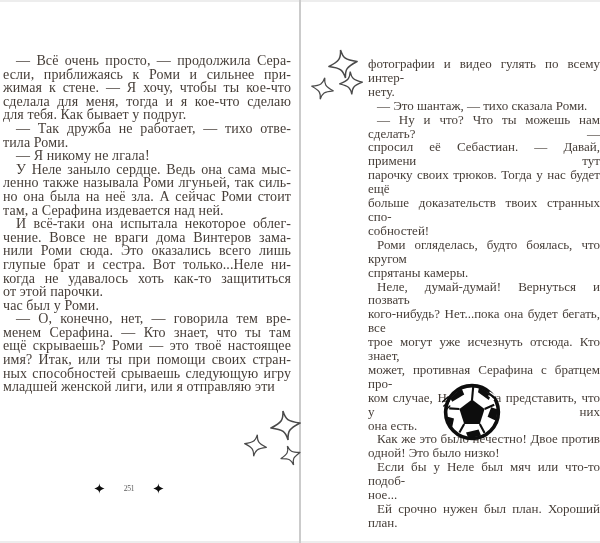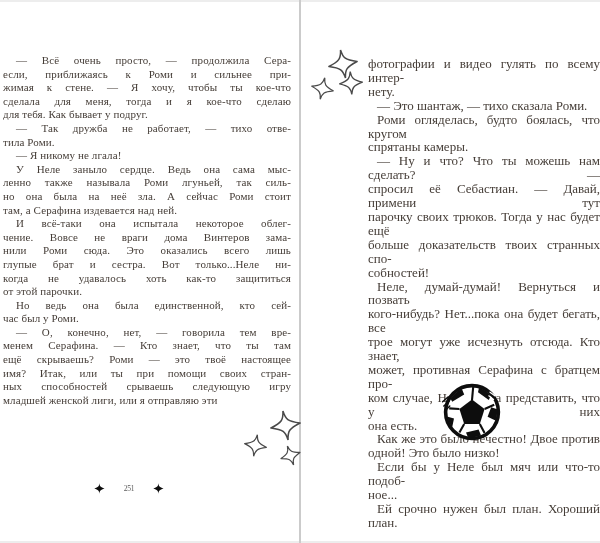--- a/index.html
+++ b/index.html
@@ -7,21 +7,21 @@
     width:600px;height:543px;position:relative;overflow:hidden;
     background:#ffffff;
     font-family:"Liberation Serif", serif;
   }
   .edge-band{position:absolute;left:0;right:0;height:2px;background:#ededed;}
   .edge-top{top:0;}
   .edge-bottom{bottom:0;}
   .divider{position:absolute;left:299px;top:0;bottom:0;width:2px;background:#cbcbcb;}
 
   .page-text{position:absolute;color:#453d37;}
-  #left-text{left:3px;top:54px;width:288px;font-size:11px;line-height:13.6px;letter-spacing:0.1px;}
+  #left-text{left:3px;top:54px;width:288px;font-size:14px;line-height:13.6px;letter-spacing:0.1px;}
   #right-text{left:368px;top:57px;width:232px;font-size:13px;line-height:13.9px;}
 
   .line{text-align:justify;text-align-last:justify;white-space:normal;}
   .line.last{text-align-last:left;}
   #left-text .line.indent{text-indent:13px;}
   #right-text .line.indent{text-indent:9px;font-family:Liberation Serif, serif;}
 
   .footer{
     position:absolute;left:94px;top:477px;width:70px;height:22px;
     display:flex;align-items:center;justify-content:center;gap:19px;
@@ -65,50 +65,49 @@
     </div>
     <div class="para">
       <div class="line indent">И всё-таки она испытала некоторое облег-</div>
       <div class="line">чение. Вовсе не враги дома Винтеров зама-</div>
       <div class="line">нили Роми сюда. Это оказались всего лишь</div>
       <div class="line">глупые брат и сестра. Вот только...Неле ни-</div>
       <div class="line">когда не удавалось хоть как-то защититься</div>
       <div class="line last">от этой парочки.</div>
     </div>
     <div class="para">
-      <div class="line indent">Но ведь она была единственной, кто сей-</div>
       <div class="line last">час был у Роми.</div>
     </div>
     <div class="para">
       <div class="line indent">— О, конечно, нет, — говорила тем вре-</div>
       <div class="line">менем Серафина. — Кто знает, что ты там</div>
       <div class="line">ещё скрываешь? Роми — это твоё настоящее</div>
       <div class="line">имя? Итак, или ты при помощи своих стран-</div>
       <div class="line">ных способностей срываешь следующую игру</div>
       <div class="line last">младшей женской лиги, или я отправляю эти</div>
     </div>
   </div>
 <div id="right-text" class="page-text">
     <div class="para">
       <div class="line">фотографии и видео гулять по всему интер-</div>
       <div class="line last">нету.</div>
     </div>
     <div class="para">
       <div class="line last indent">— Это шантаж, — тихо сказала Роми.</div>
     </div>
     <div class="para">
-      <div class="line indent">Роми огляделась, будто боялась, что кругом</div>
-      <div class="line last">спрятаны камеры.</div>
-    </div>
-    <div class="para">
       <div class="line indent">— Ну и что? Что ты можешь нам сделать? —</div>
       <div class="line">спросил её Себастиан. — Давай, примени тут</div>
       <div class="line">парочку своих трюков. Тогда у нас будет ещё</div>
       <div class="line">больше доказательств твоих странных спо-</div>
       <div class="line last">собностей!</div>
+    </div>
+    <div class="para">
+      <div class="line indent">Роми огляделась, будто боялась, что кругом</div>
+      <div class="line last">спрятаны камеры.</div>
     </div>
     <div class="para">
       <div class="line indent">Неле, думай-думай! Вернуться и позвать</div>
       <div class="line">кого-нибудь? Нет...пока она будет бегать, все</div>
       <div class="line">трое могут уже исчезнуть отсюда. Кто знает,</div>
       <div class="line">может, противная Серафина с братцем про-</div>
       <div class="line">ком случае, Неле могла представить, что у них</div>
       <div class="line last">она есть.</div>
     </div>
     <div class="para">

